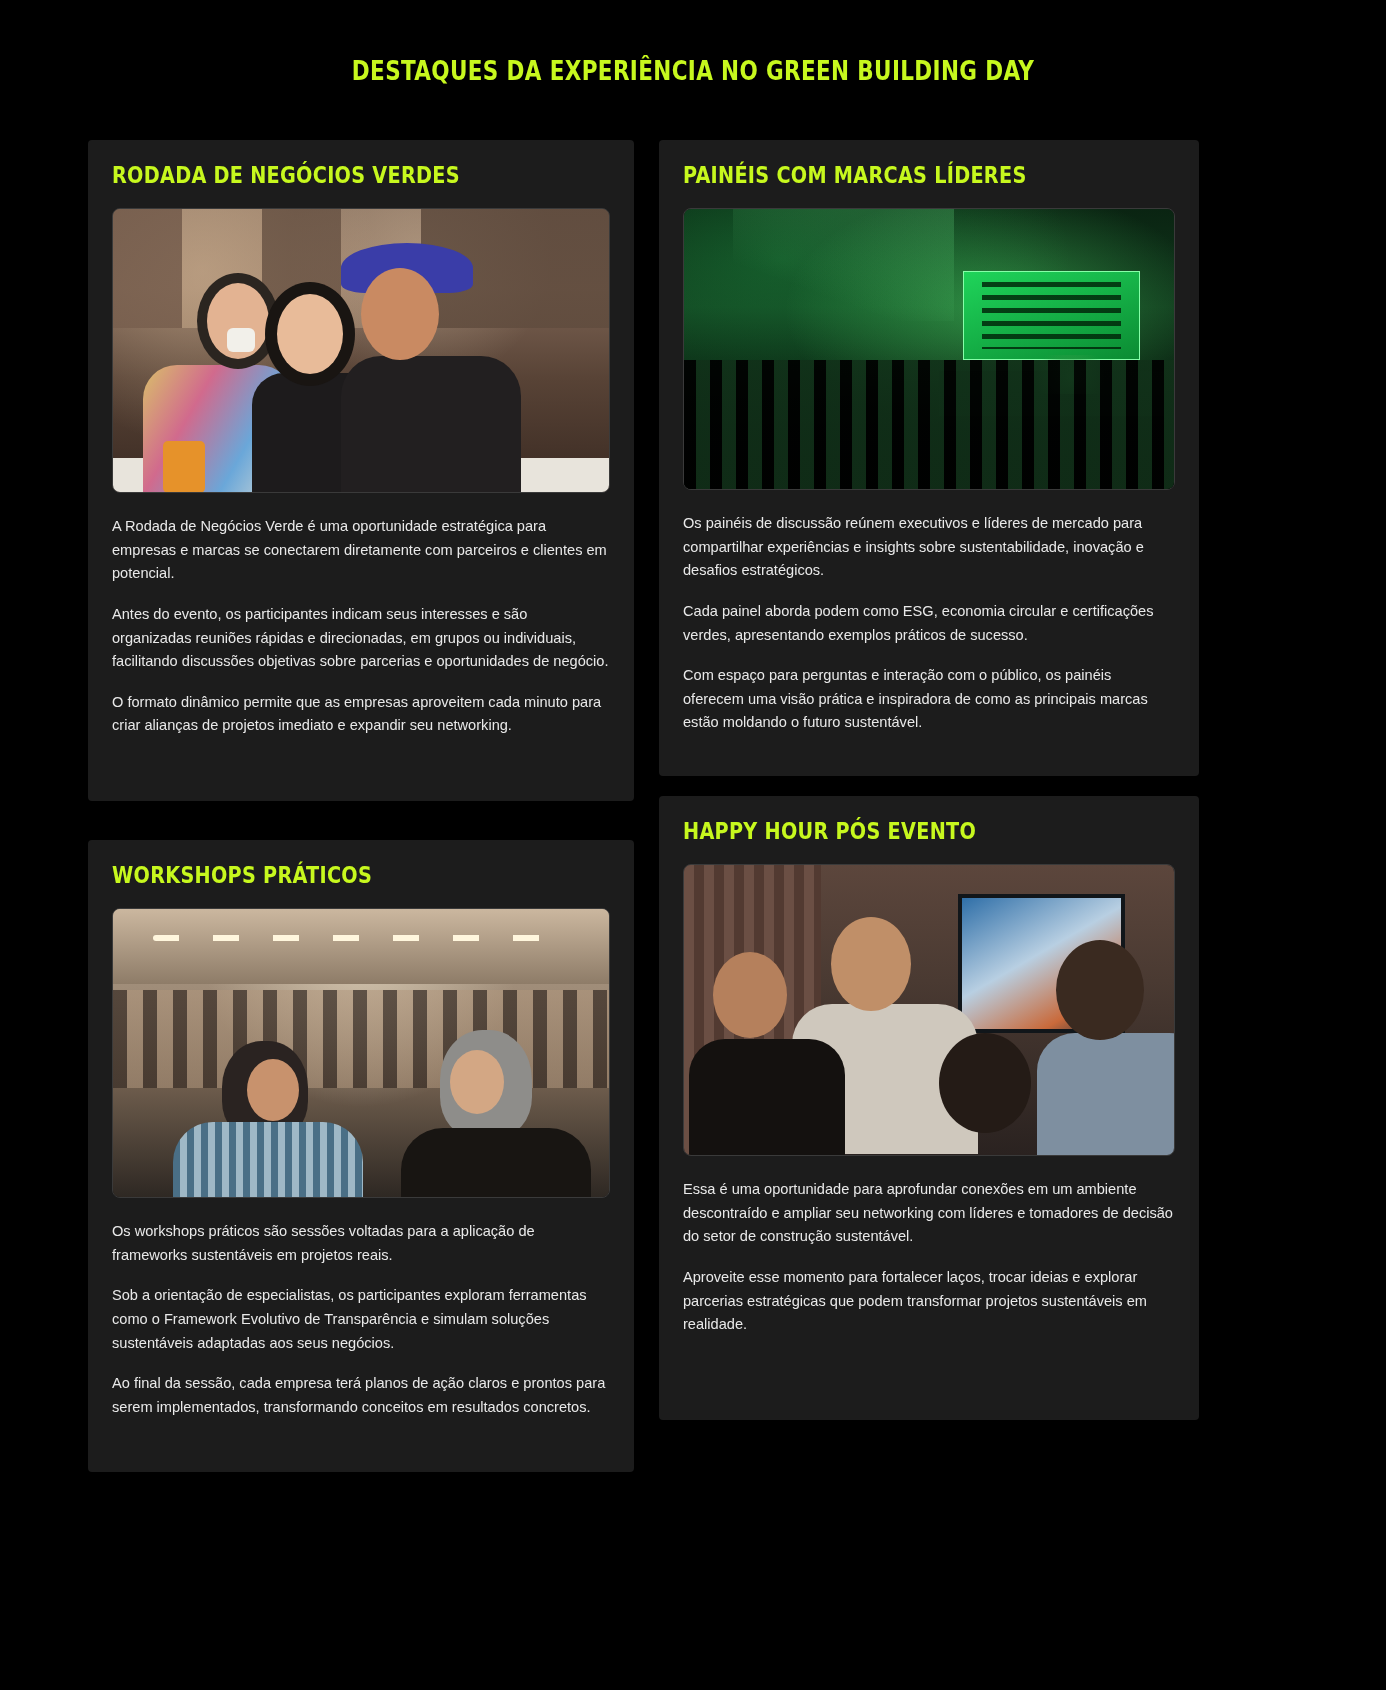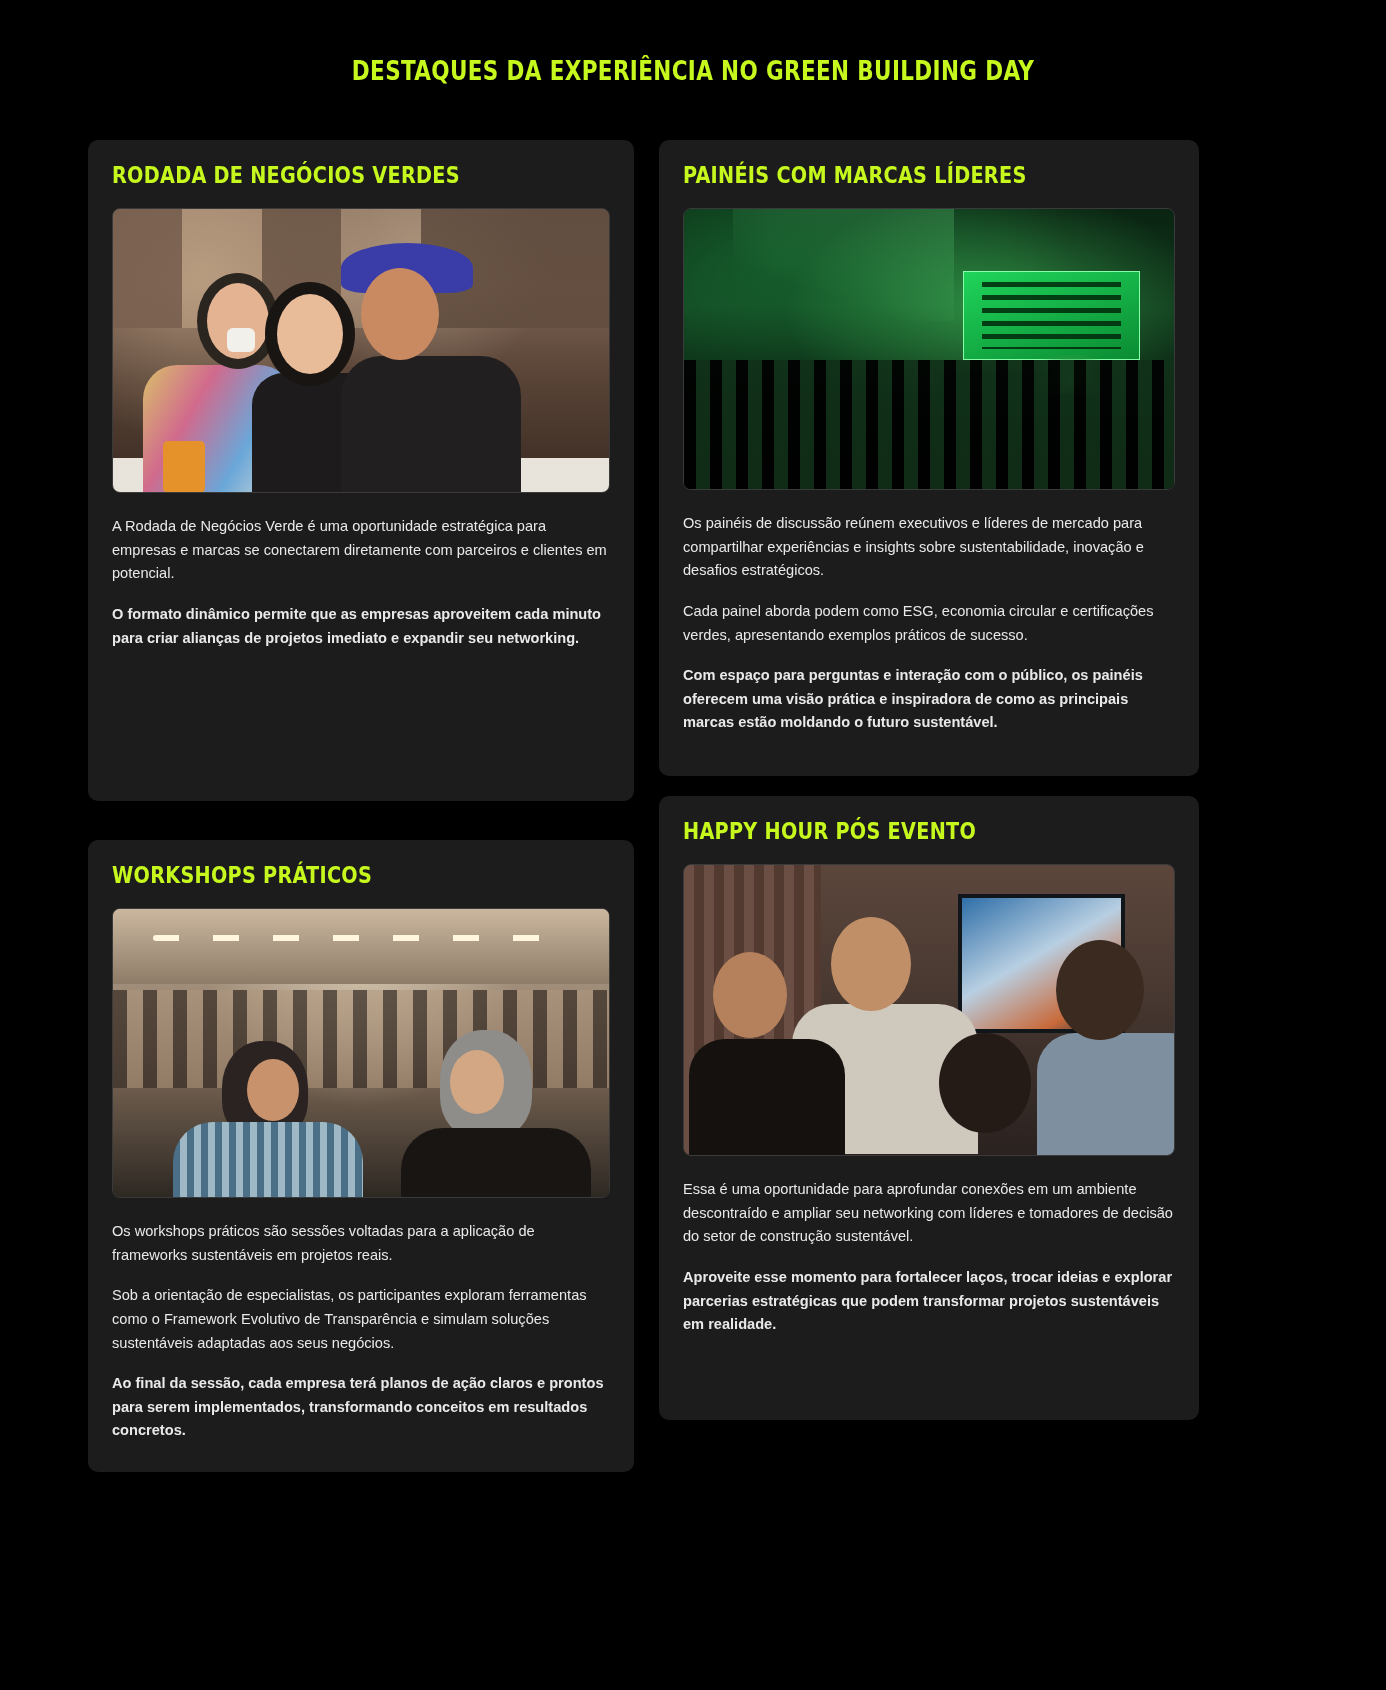--- a/index.html
+++ b/index.html
@@ -33,21 +33,21 @@
     letter-spacing: 0.4px;
     text-transform: uppercase;
     transform: scaleX(0.92);
     transform-origin: center top;
   }
 
   
   .card {
     position: absolute;
     background: #1c1c1c;
-    border-radius: 10px;
+    border-radius: 4px;
     padding: 22px 24px 26px 24px;
   }
 
   .card-left-1 { left: 88px;  top: 140px;  width: 546px; height: 661px; }
   .card-right-1 { left: 659px; top: 140px; width: 540px; height: 636px; }
   .card-left-2 { left: 88px;  top: 840px;  width: 546px; height: 632px; }
   .card-right-2 { left: 659px; top: 796px; width: 540px; height: 624px; }
 
   .card-title {
     color: #c7f81e;
@@ -75,21 +75,21 @@
   .card-right-2 .card-photo { height: 292px; }
 
   .photo-canvas { position: absolute; inset: 0; }
 
   .card-body p {
     color: #e9e9e9;
     font-size: 14.6px;
     line-height: 1.62;
     margin-bottom: 17px;
   }
-  .card-body p:last-child { margin-bottom: 0; font-weight: bold; }
+  .card-body p:last-child { margin-bottom: 0; }
 
   
   .p1 {
     background:
       radial-gradient(circle at 18% 22%, rgba(255,225,185,0.35), transparent 38%),
       radial-gradient(circle at 62% 16%, rgba(255,236,205,0.30), transparent 34%),
       linear-gradient(180deg, #6b564a 0%, #7c6353 28%, #584336 60%, #3a2a22 100%);
   }
   .p1::before {
     content: "";
@@ -212,20 +212,21 @@
         <div class="pe head-a"></div>
         <div class="pe head-b"></div>
         <div class="pe hat"></div>
         <div class="pe head-c"></div>
         <div class="pe cup"></div>
         <div class="pe juice"></div>
       </div>
     </div>
     <div class="card-body">
       <p>A Rodada de Negócios Verde é uma oportunidade estratégica para empresas e marcas se conectarem diretamente com parceiros e clientes em potencial.</p>
+      <p>Antes do evento, os participantes indicam seus interesses e são organizadas reuniões rápidas e direcionadas, em grupos ou individuais, facilitando discussões objetivas sobre parcerias e oportunidades de negócio.</p>
       <p>O formato dinâmico permite que as empresas aproveitem cada minuto para criar alianças de projetos imediato e expandir seu networking.</p>
     </div>
   </section>
 
   <section class="card card-right-1">
     <h2 class="card-title">PAINÉIS COM MARCAS LÍDERES</h2>
     <div class="card-photo">
       <div class="photo-canvas p2">
         <div class="beam"></div>
         <div class="screen">

